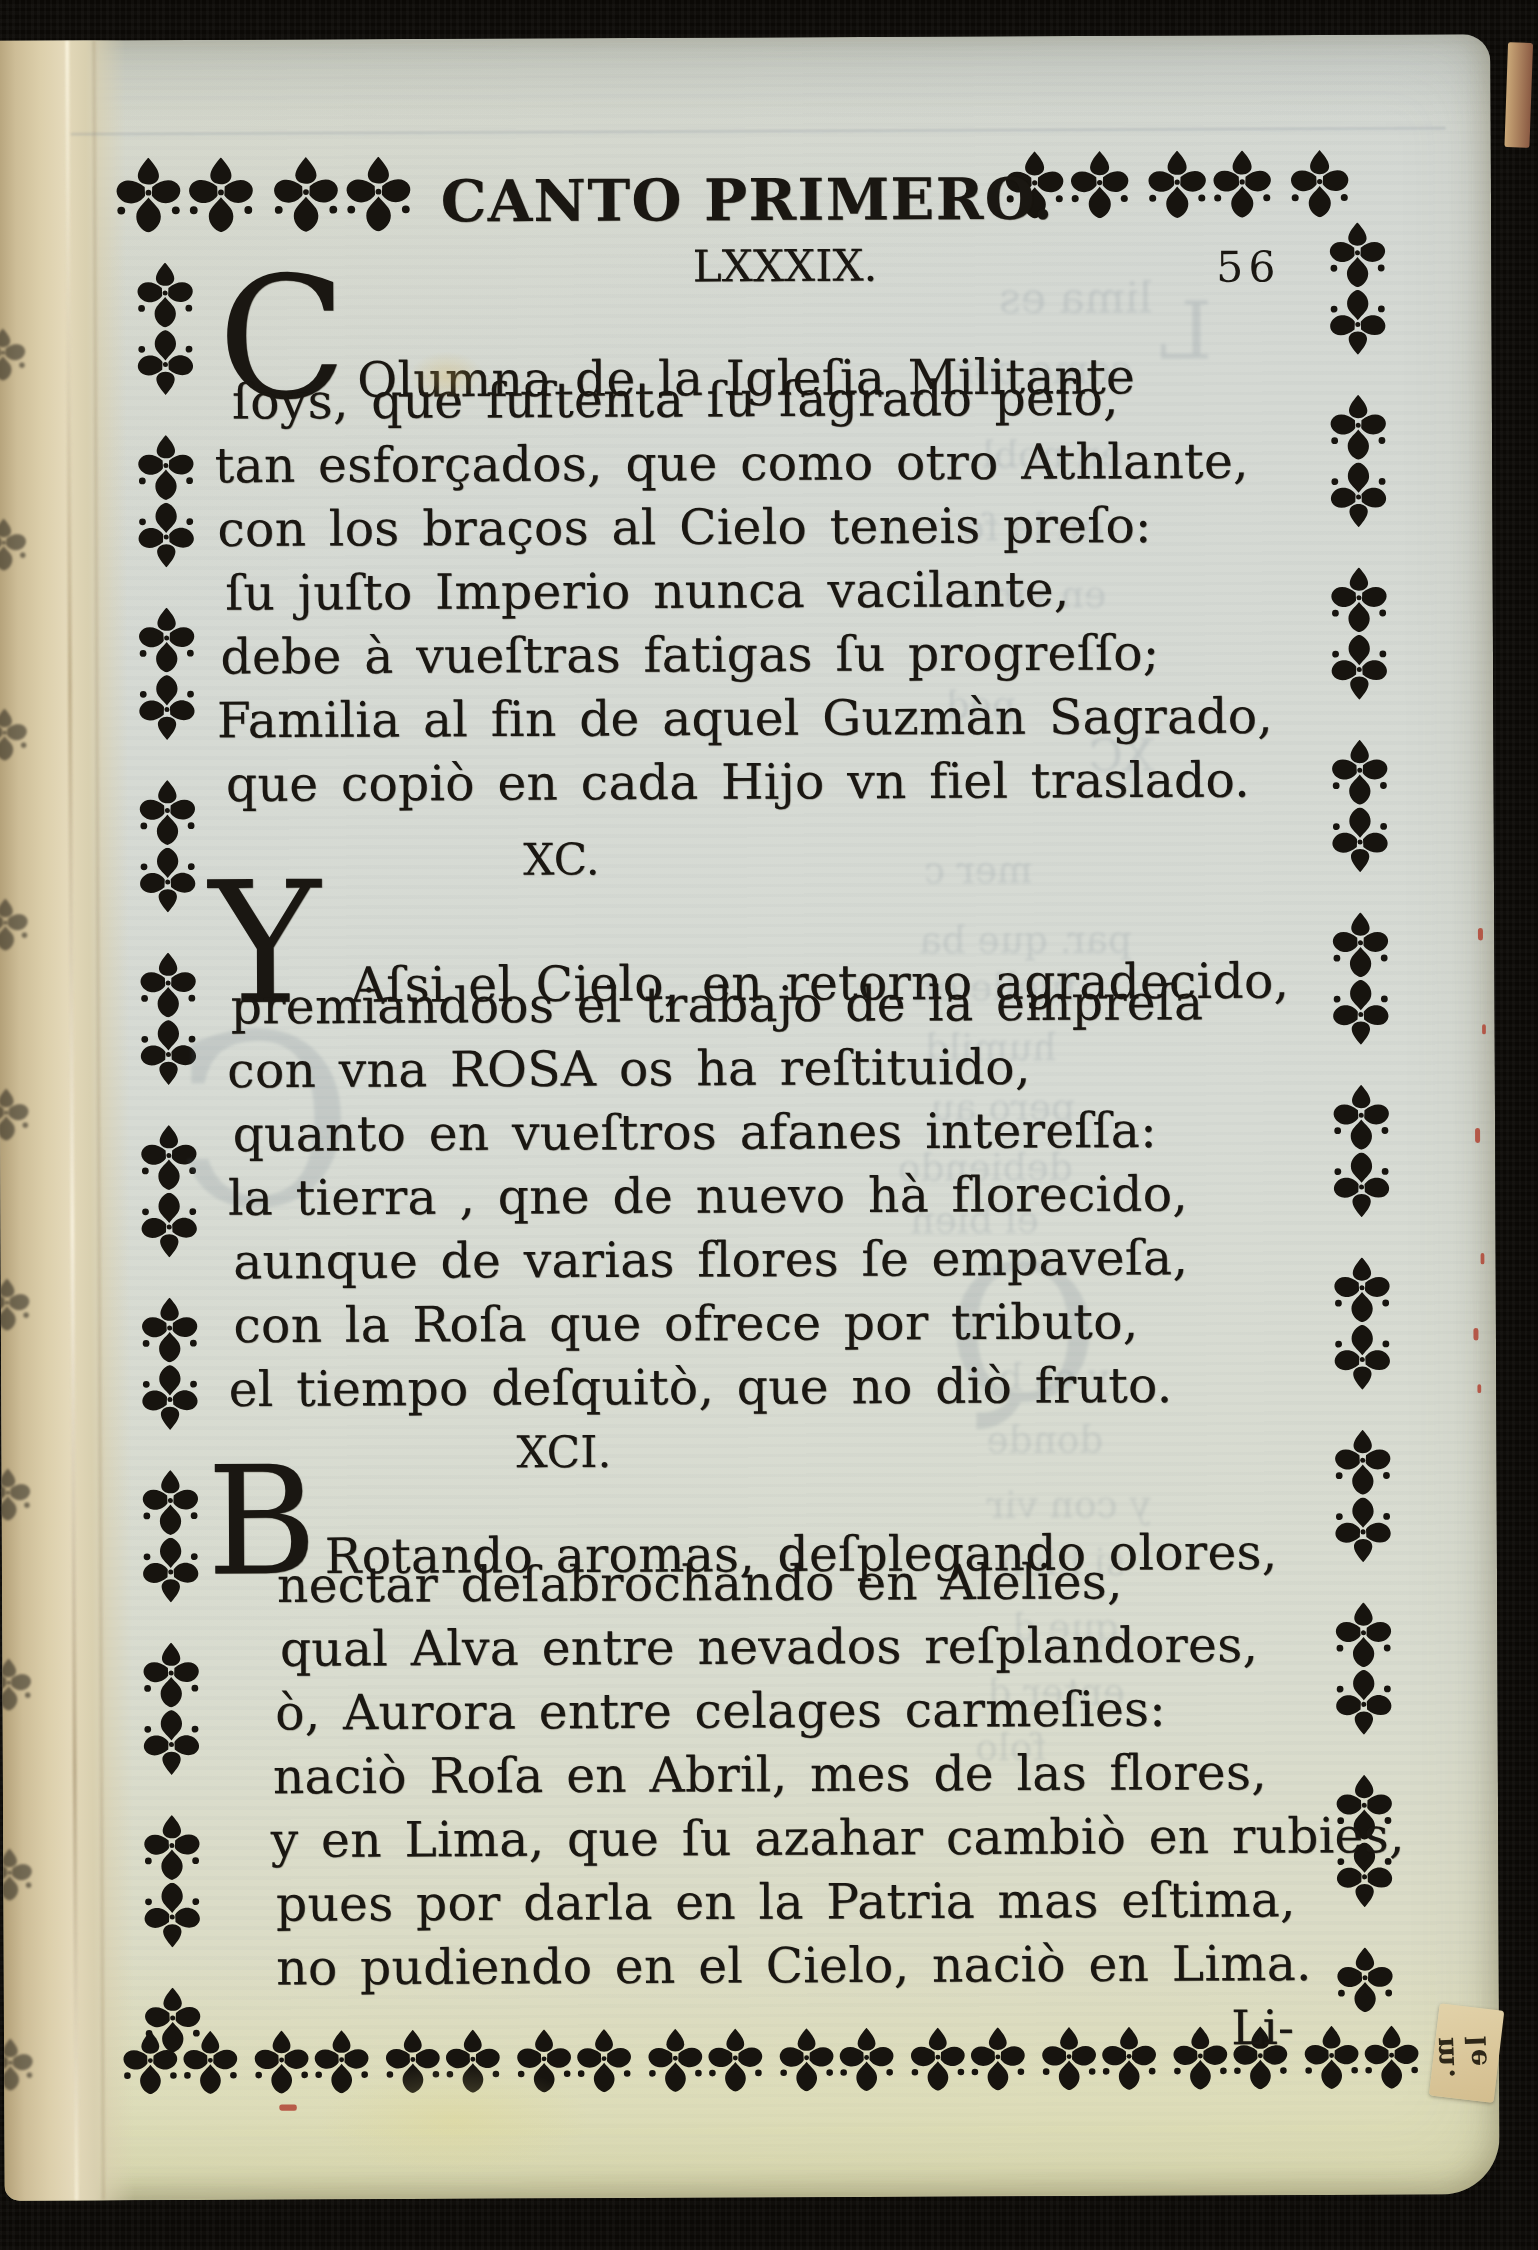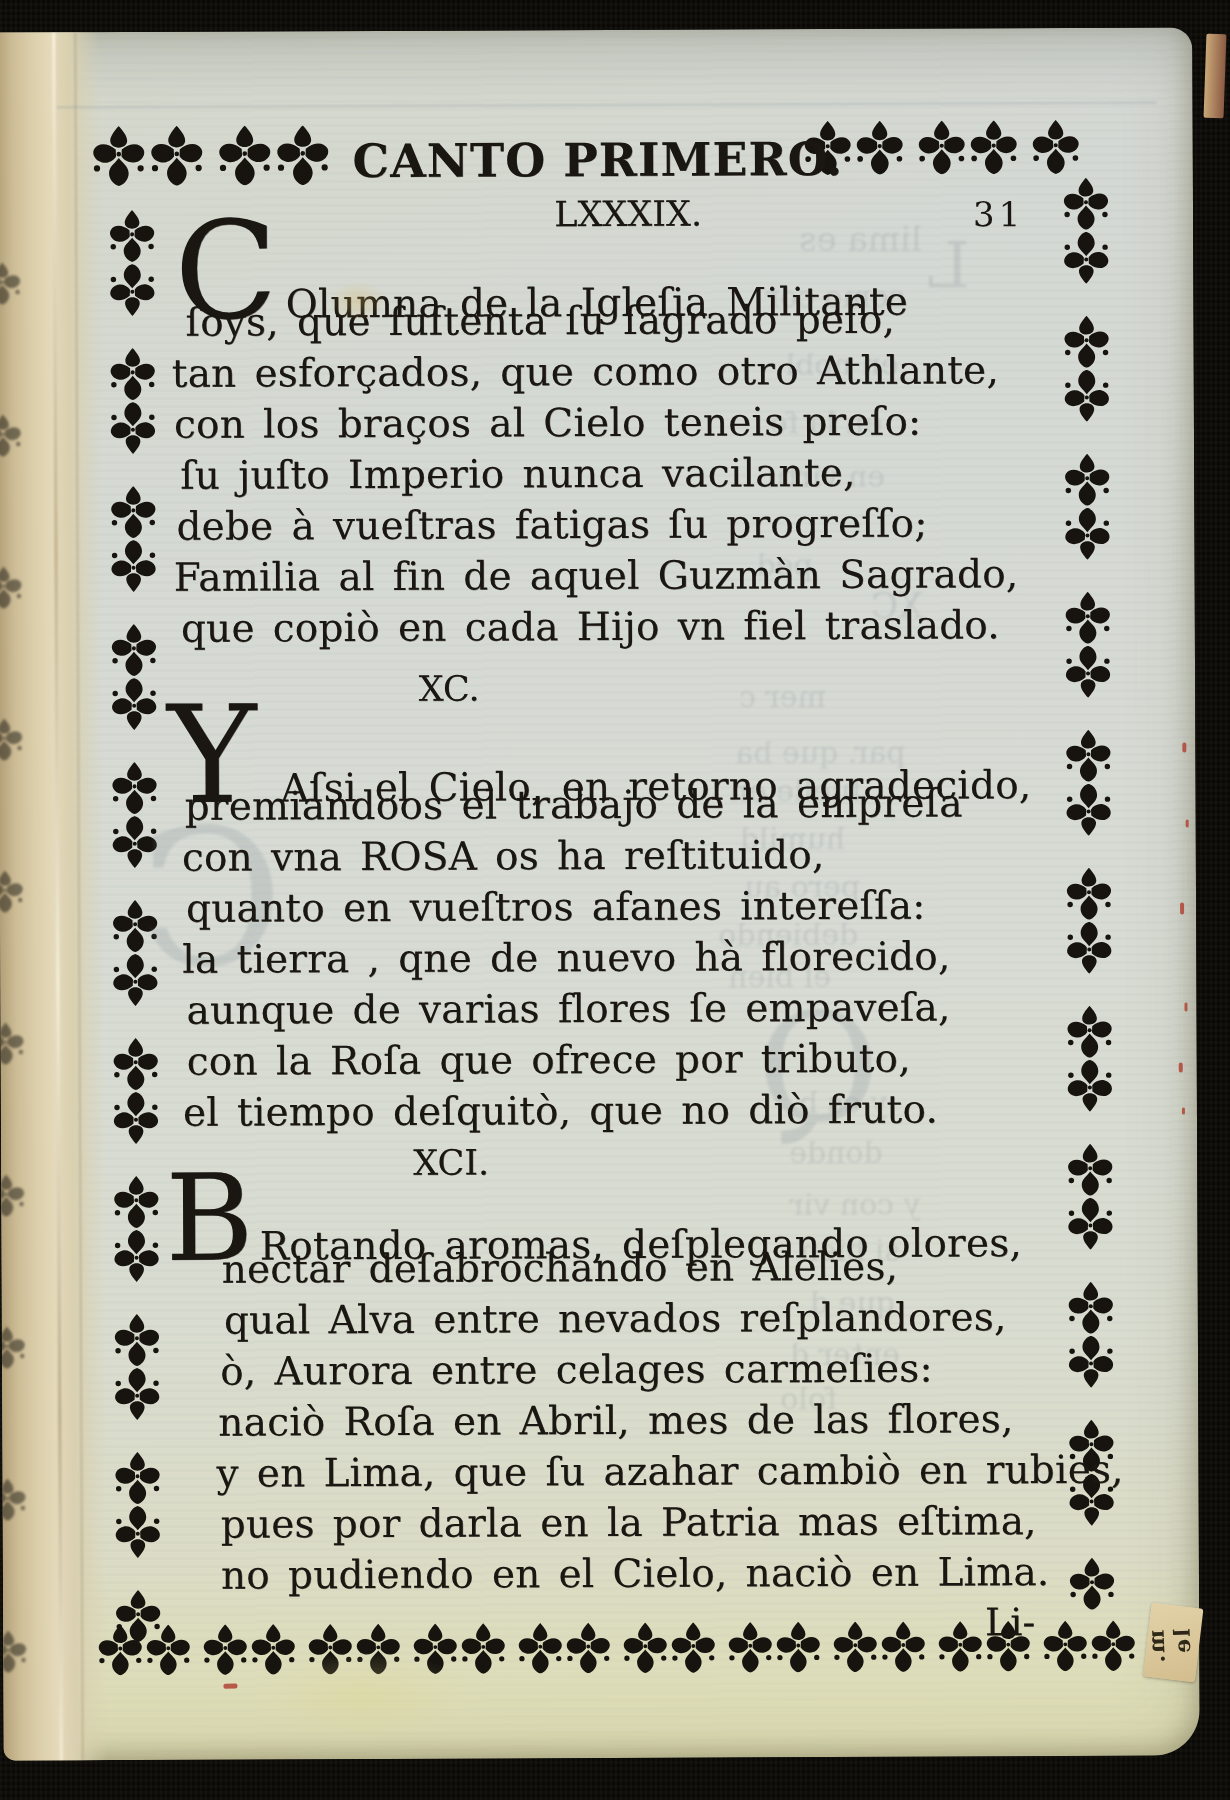--- a/index.html
+++ b/index.html
@@ -384,21 +384,21 @@
       <span class="ghost" style="left: 756px; top: 952px; font-size: 150px;">Q</span>
       <span class="ghost" style="left: 798px; top: 1056px; font-size: 30px;">y es b</span>
       <span class="ghost" style="left: 788px; top: 1106px; font-size: 30px;">donde</span>
       <span class="ghost" style="left: 788px; top: 1158px; font-size: 30px;">y con vir</span>
       <span class="ghost" style="left: 798px; top: 1204px; font-size: 30px;">si bien</span>
       <span class="ghost" style="left: 808px; top: 1256px; font-size: 30px;">que d</span>
       <span class="ghost" style="left: 788px; top: 1308px; font-size: 30px;">enter d</span>
       <span class="ghost" style="left: 778px; top: 1352px; font-size: 30px;">folo</span>
     </div>
 
-  <div class="pagenum">31</div>
+  <div class="pagenum">56</div>
 
   <div class="textcol">
     <div class="title">CANTO PRIMERO.</div>
     <div class="snum first">LXXXIX.</div>
 
     <div class="stanza s1">
       <div class="vl first" style="padding-left:7px;">
         <span class="initial">C</span>
         <span>Olumna de la Igleſia Militante</span>
       </div>

